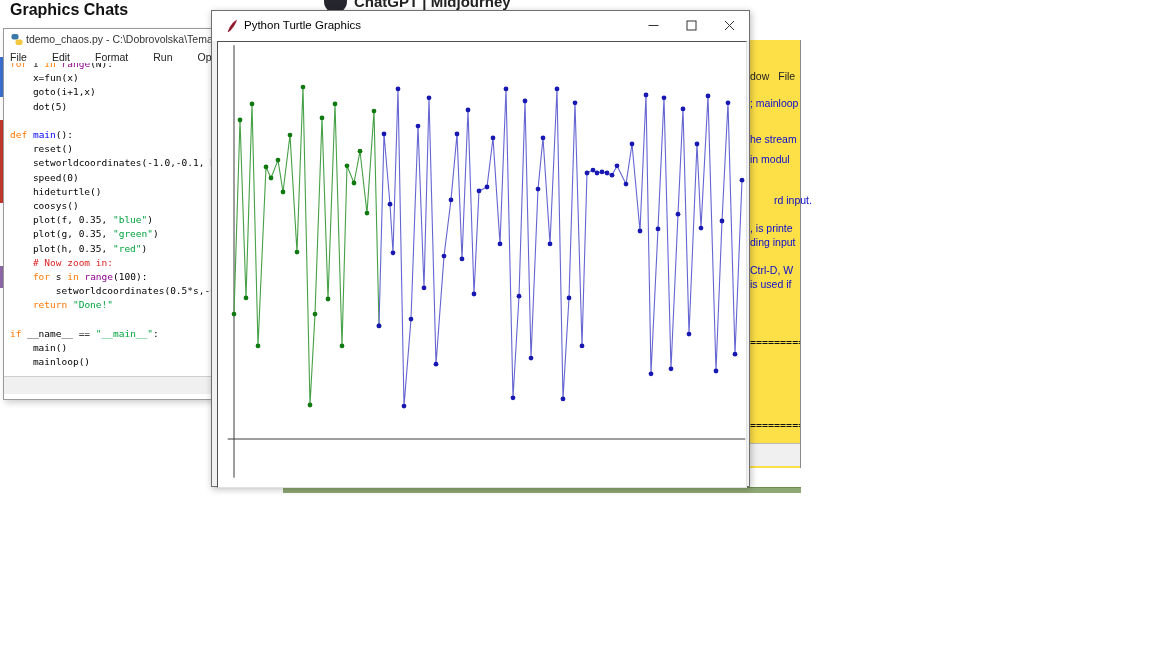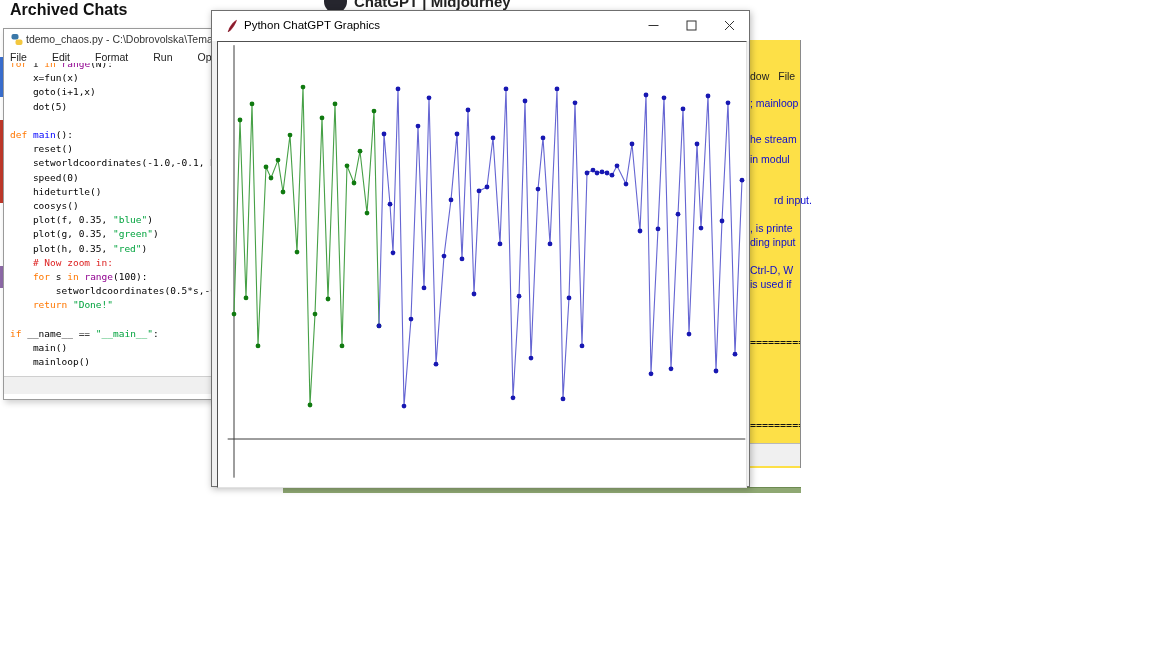--- a/index.html
+++ b/index.html
@@ -48,21 +48,21 @@
   #turtle-canvas{left:5px;top:30px;width:528px;height:445px;background:#ffffff;
                  border-top:1px solid #505050;border-left:1px solid #505050;
                  border-right:1px solid #e2e2e2;border-bottom:1px solid #e2e2e2;box-sizing:content-box;}
   #turtle-canvas svg{display:block;}
 </style>
 </head>
 <body>
 
 <div id="stage">
 
-  <div class="abs" id="page-heading">Archived Chats</div>
+  <div class="abs" id="page-heading">Graphics Chats</div>
   <div class="abs" id="top-logo"></div>
   <div class="abs" id="top-logo-text">ChatGPT | Midjourney</div>
   <div id="edge-stripes">
       <div class="abs edge-stripe" style="left: 0px; top: 57px; height: 40px; background: rgb(58, 111, 208);"></div>
       <div class="abs edge-stripe" style="left: 0px; top: 120px; height: 83px; background: rgb(192, 57, 43);"></div>
       <div class="abs edge-stripe" style="left: 0px; top: 266px; height: 22px; background: rgb(142, 106, 168);"></div>
     </div>
   <div class="abs" id="green-bar" style="background: rgb(143, 168, 115);"></div>
 
   <div class="abs" id="idle-window">
@@ -107,21 +107,21 @@
       </div>
     <div class="abs" id="shell-statusbar"></div>
   </div>
 
   <div class="abs" id="turtle-window">
     <div class="abs" id="turtle-titlebar">
       <svg class="abs" style="left:14px;top:8px" width="12" height="14" viewBox="0 0 12 14">
         <path d="M2,13 C2.6,8.4 7.2,2.4 11,0.8 C10,4.8 6,10.8 3.2,12.6 Z" fill="#9b2335"></path>
         <line x1="2" y1="13" x2="9" y2="3" stroke="#6e1423" stroke-width="0.7"></line>
       </svg>
-      <div class="abs" id="turtle-title">Python ChatGPT Graphics</div>
+      <div class="abs" id="turtle-title">Python Turtle Graphics</div>
       <div class="abs win-btn" id="btn-min">
         <svg width="11" height="11" viewBox="0 0 11 11">
           <line x1="0.5" y1="5.5" x2="10.5" y2="5.5" stroke="#333" stroke-width="1"></line>
         </svg>
       </div>
       <div class="abs win-btn" id="btn-max">
         <svg width="11" height="11" viewBox="0 0 11 11">
           <rect x="1" y="1" width="9" height="9" fill="none" stroke="#333" stroke-width="1"></rect>
         </svg>
       </div>

